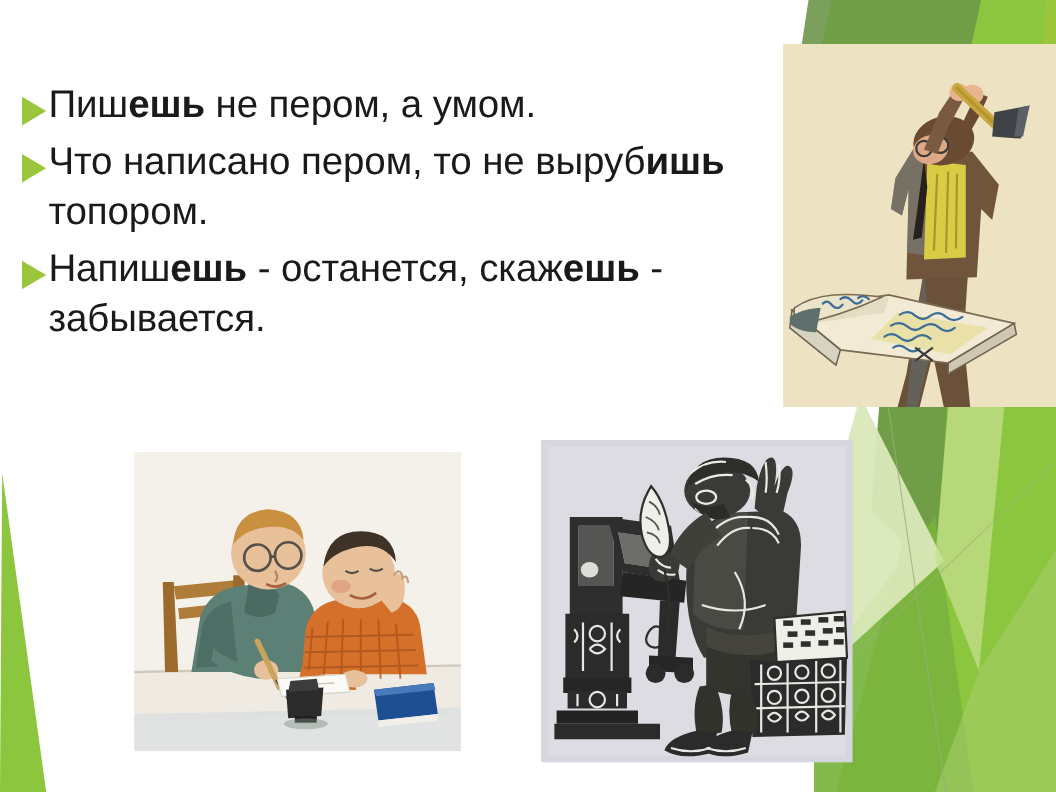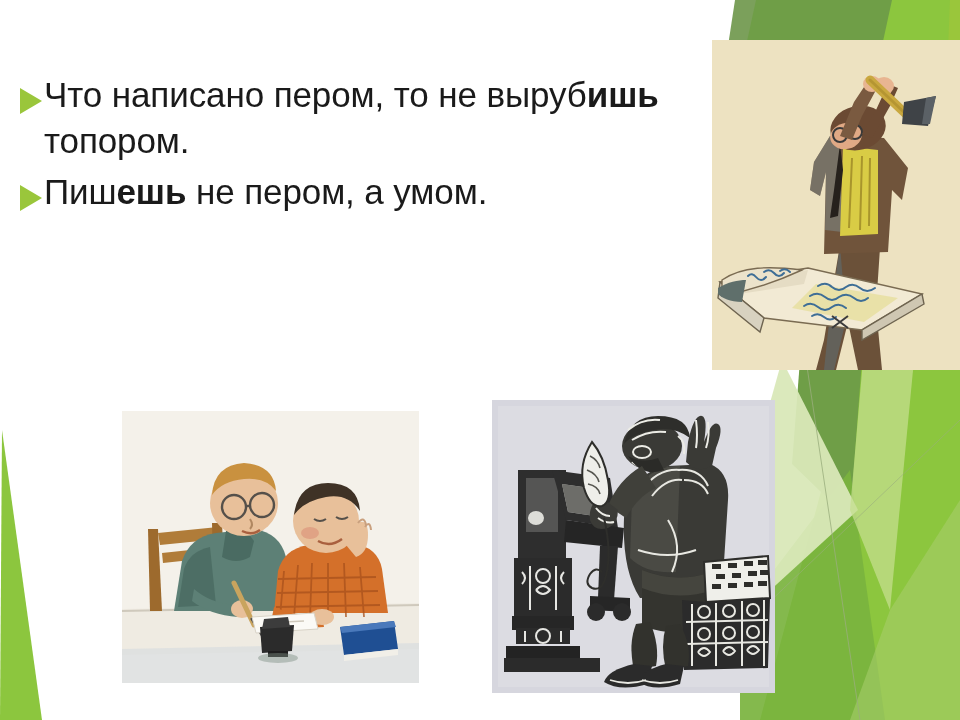--- a/index.html
+++ b/index.html
@@ -359,26 +359,32 @@
       </g>
     </svg>
   </div>
 
   <div id="body-text">
 
     <div class="bullet-row">
       <svg class="bullet-marker" viewBox="0 0 26 34">
         <polygon points="2,4 24,17 2,30" fill="#9ac63b"></polygon>
       </svg>
-      <div class="bullet-text"><span>Что написано пером, то не выруб</span><b>ишь</b><span> топором.</span></div>
+      <div class="bullet-text"><span>Пиш</span><b>ешь</b><span> не пером, а умом.</span></div>
     </div>
 
     <div class="bullet-row">
       <svg class="bullet-marker" viewBox="0 0 26 34">
         <polygon points="2,4 24,17 2,30" fill="#9ac63b"></polygon>
       </svg>
-      <div class="bullet-text"><span>Пиш</span><b>ешь</b><span> не пером, а умом.</span></div>
+      <div class="bullet-text"><span>Что написано пером, то не выруб</span><b>ишь</b><span> топором.</span></div>
     </div>
 
+    <div class="bullet-row">
+      <svg class="bullet-marker" viewBox="0 0 26 34">
+        <polygon points="2,4 24,17 2,30" fill="#9ac63b"></polygon>
+      </svg>
+      <div class="bullet-text"><span>Напиш</span><b>ешь</b><span> - останется, скаж</span><b>ешь</b><span> - забывается.</span></div>
+    </div>
 
   </div>
 
 </div>
 
 </body></html>

